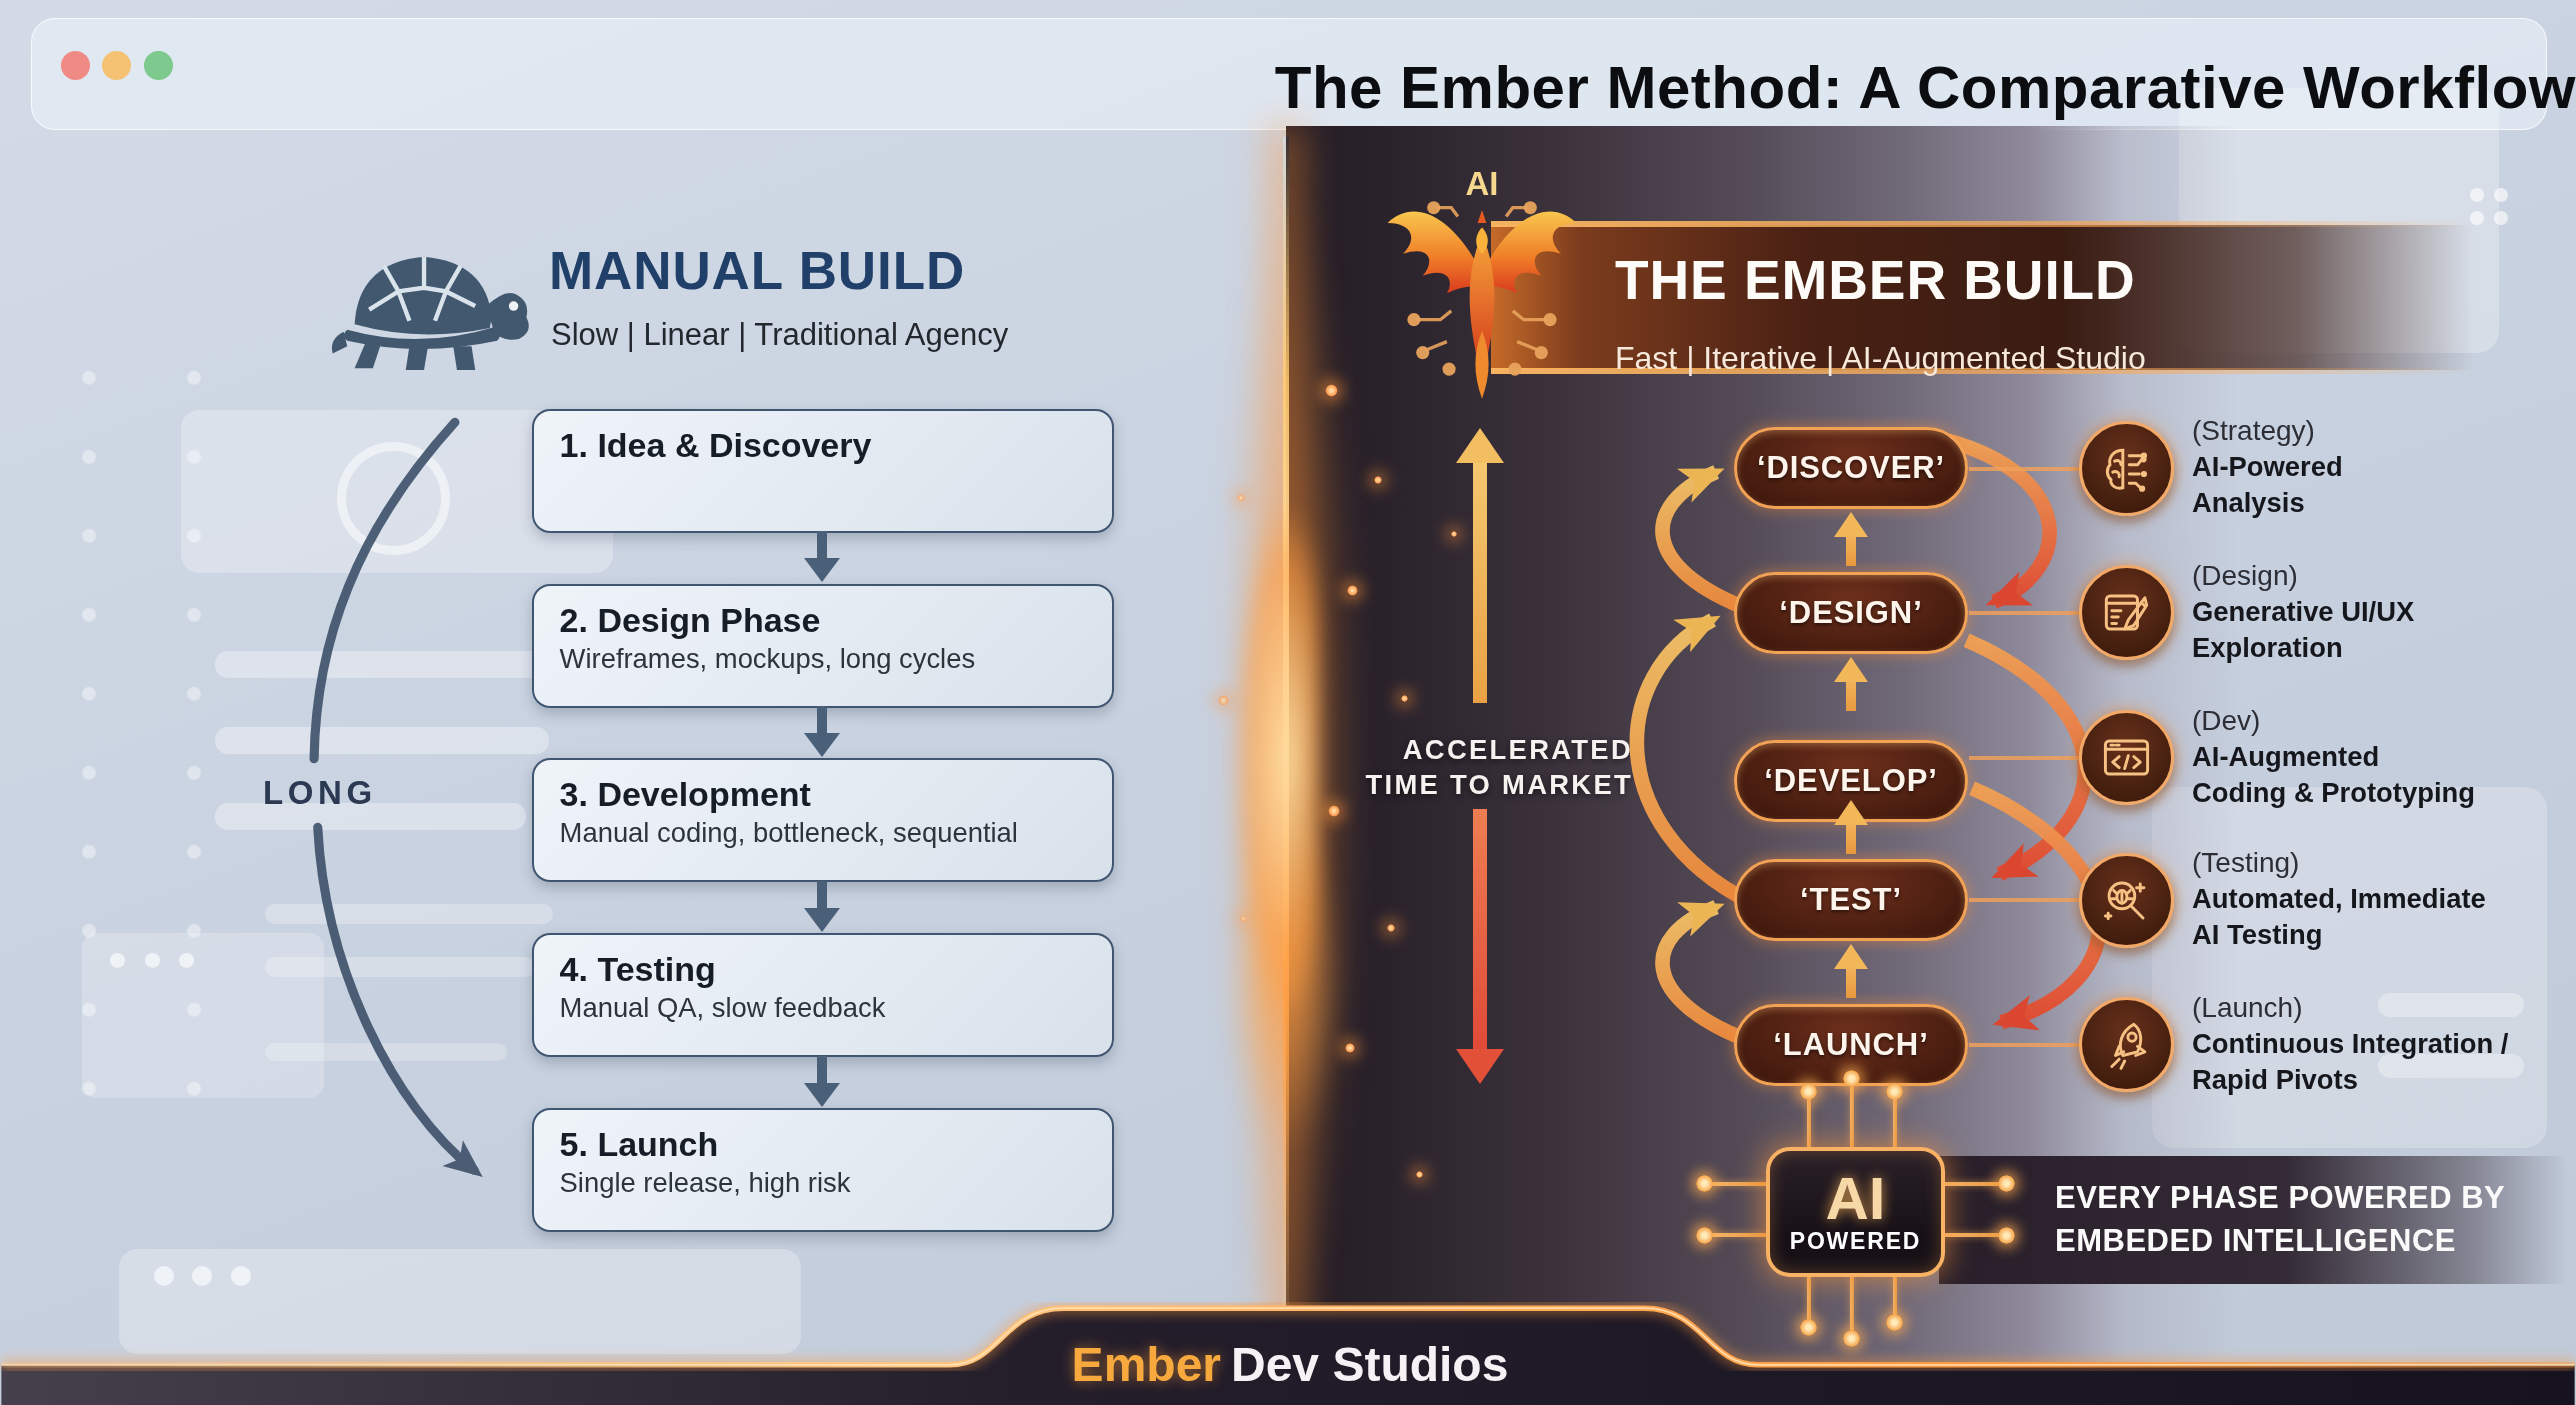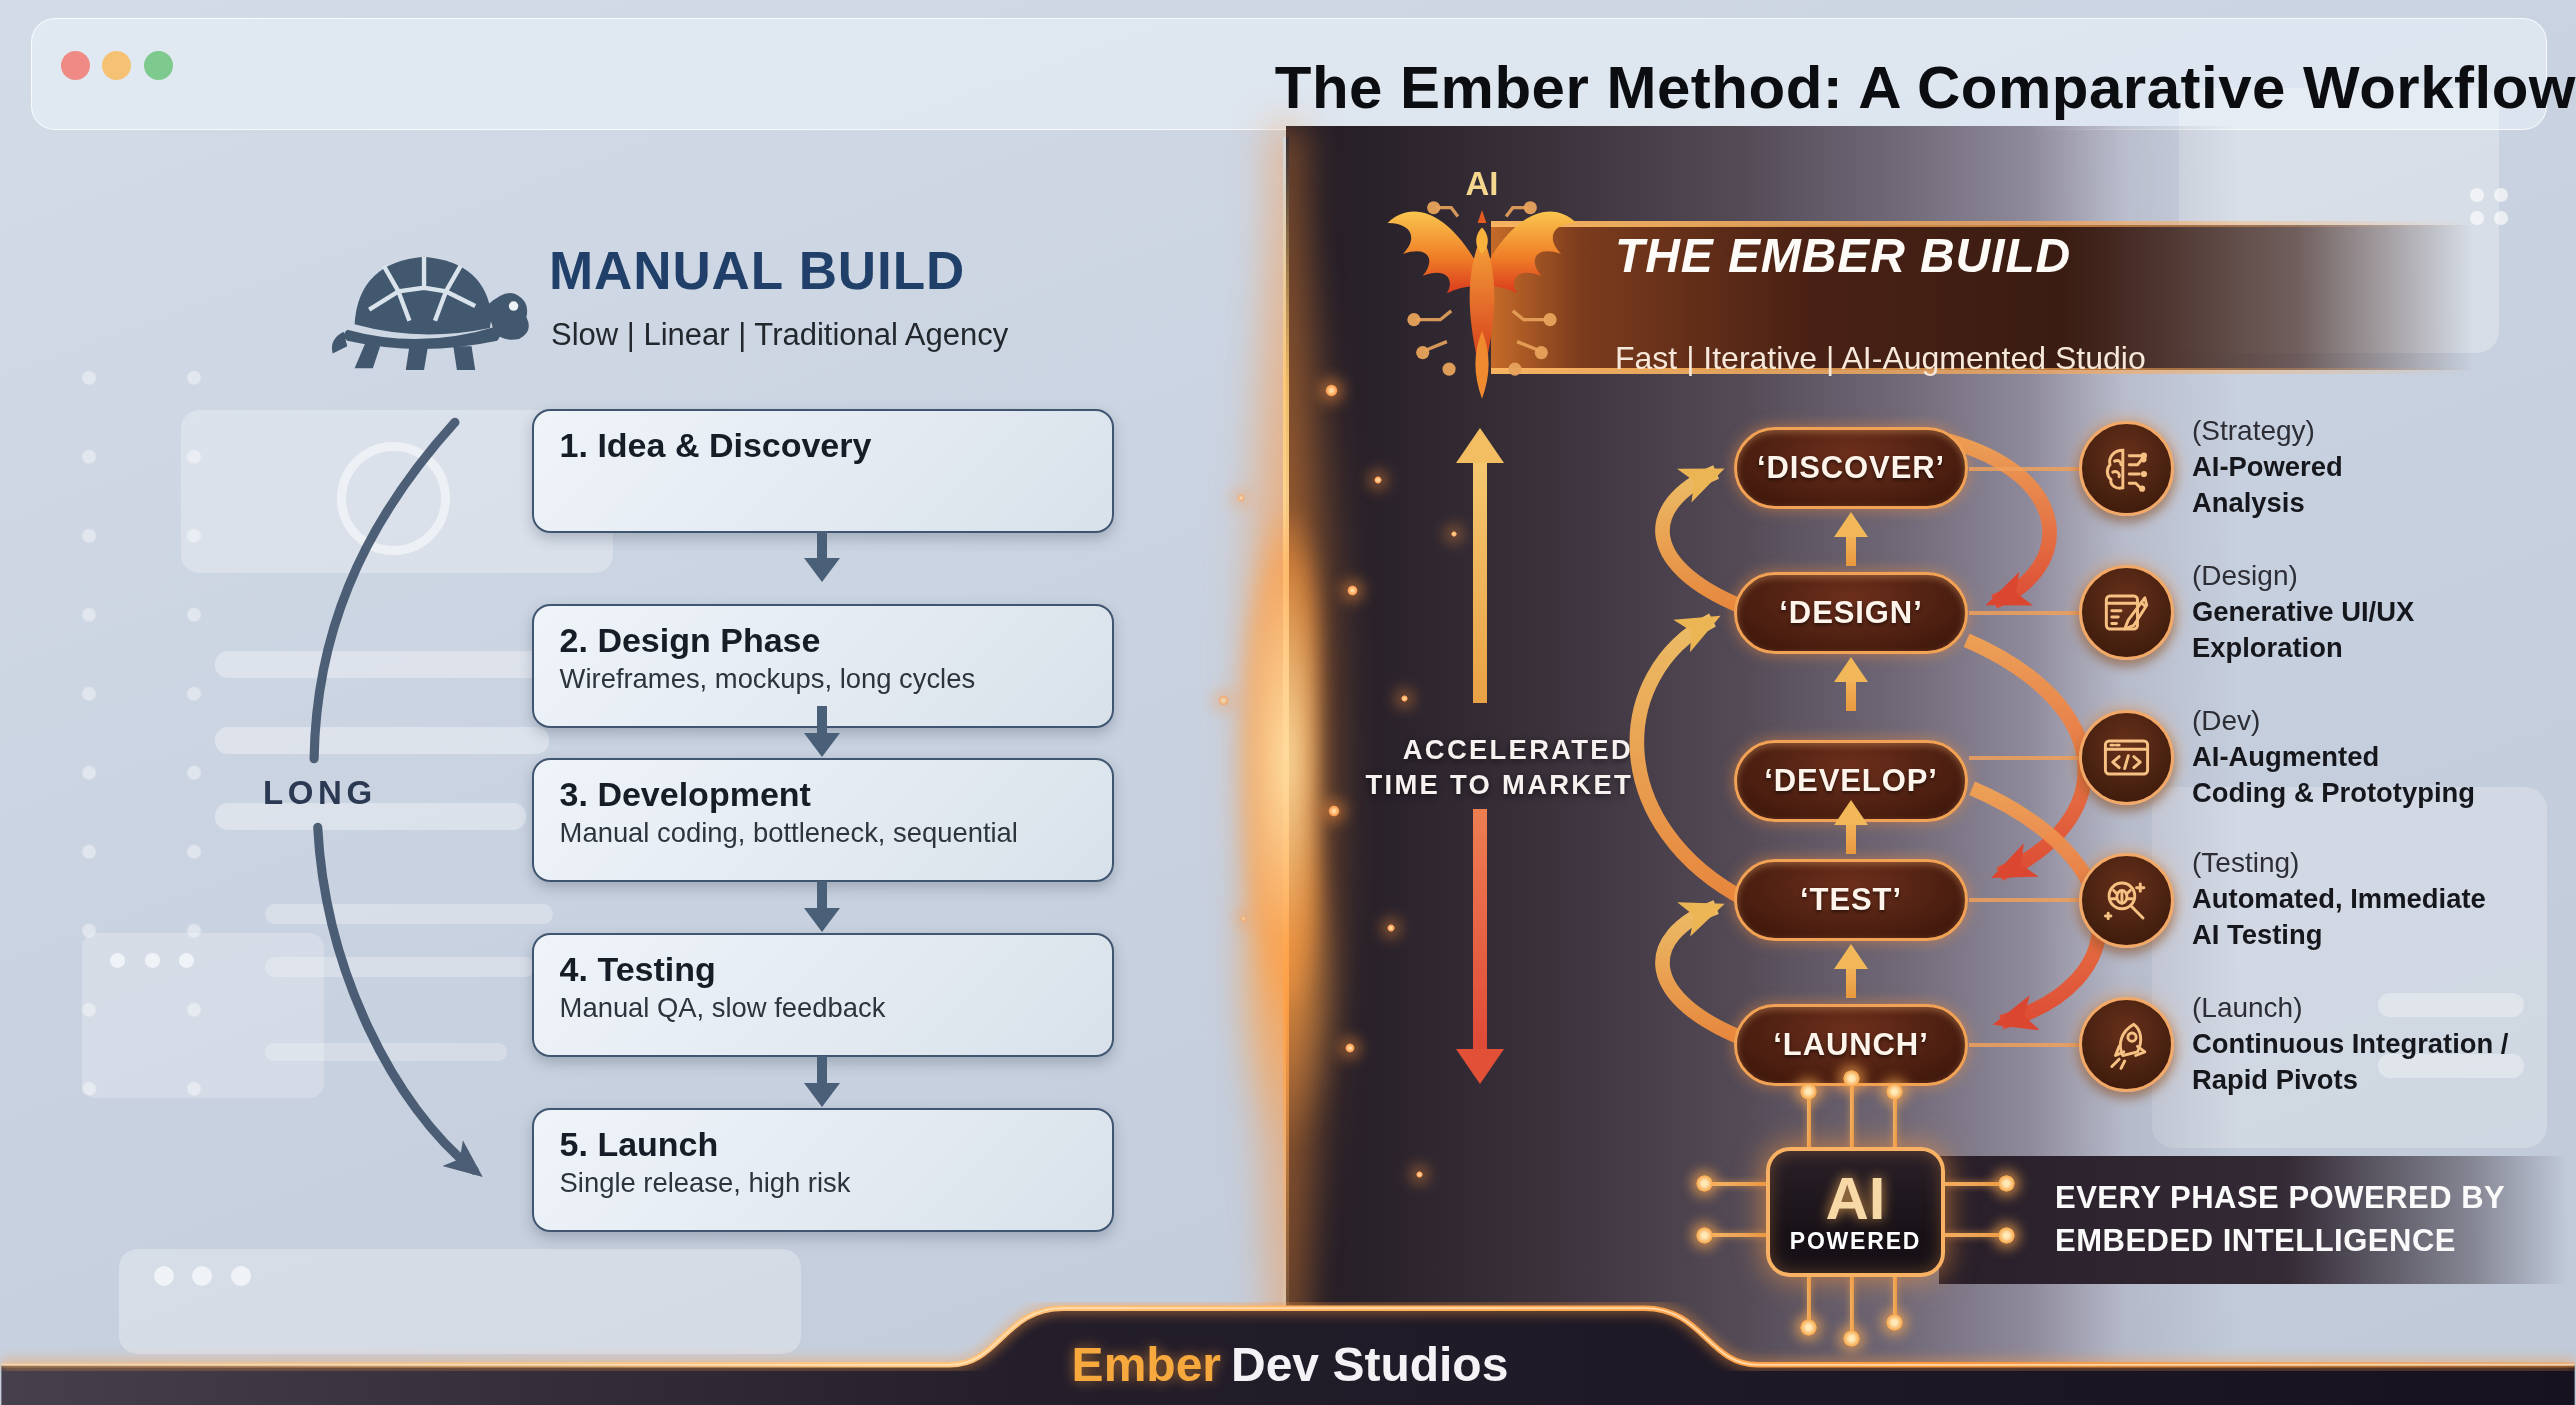--- a/index.html
+++ b/index.html
@@ -49,21 +49,21 @@
   .flame-blob3{left:1226px;top:805px;width:119px;height:348px;filter:blur(11px);
     background:radial-gradient(ellipse,rgba(255,170,80,.7),rgba(255,150,60,0) 70%);}
   .ember{border-radius:50%;background:radial-gradient(circle,#ffd9a0 15%,#ff9c4f 55%,rgba(255,140,60,0) 75%);
     box-shadow:0 0 14.6px 4.6px rgba(255,150,60,.6);}
   
   .ember-banner{left:1491px;top:225px;width:983px;height:145px;
     background:linear-gradient(90deg,rgba(205,110,40,.95) 0%,#7c3c1d 9%,#4a2114 32%,#3a1c12 58%,rgba(72,46,40,.72) 82%,rgba(120,92,82,0) 100%);}
   .ember-banner::before,.ember-banner::after{content:"";position:absolute;left:0;width:100%;height:5.5px;
     background:linear-gradient(90deg,rgba(255,186,100,.95),rgba(255,170,85,.65) 60%,rgba(255,170,85,0));}
   .ember-banner::before{top:-3.7px;} .ember-banner::after{bottom:-3.7px;}
-  .ember-head{left:1615px;top:228px;font-size:48px;font-weight:800;color:#fdfbf8;letter-spacing:0.9px;font-style:italic;}
+  .ember-head{left:1615px;top:248px;font-size:55px;font-weight:800;color:#fdfbf8;letter-spacing:0.9px;}
   .ember-sub{left:1615px;top:320px;font-size:32px;font-weight:500;color:#f6e8da;margin-top:20px;}
   
   .axis-label{left:1331px;top:732px;width:302px;text-align:right;font-size:27.4px;font-weight:800;
     color:#f5f2ef;letter-spacing:2.3px;line-height:35px;text-shadow:0 1.8px 7.3px rgba(0,0,0,.6);}
   .bigarrow{width:70px;left:1445px;}
   .bigarrow .head-up{width:0;height:0;margin:0 auto;border-left:24px solid transparent;border-right:24px solid transparent;border-bottom:35px solid #f3be62;}
   .bigarrow .head-down{width:0;height:0;margin:0 auto;border-left:24px solid transparent;border-right:24px solid transparent;border-top:35px solid #e25038;}
   .bigarrow .stem-up{width:13.7px;height:240px;margin:0 auto;background:linear-gradient(180deg,#f5c76f,#e9a144);}
   .bigarrow .stem-down{width:13.7px;height:240px;margin:0 auto;background:linear-gradient(180deg,#ee7e52,#e04a38);}
   
@@ -175,21 +175,21 @@
 <div class="abs manual-head">MANUAL BUILD</div>
 <div class="abs manual-sub">Slow | Linear | Traditional Agency</div>
 
 <div class="abs mstep" style="top:409px;">
   <div class="t">1. Idea &amp; Discovery</div>
 </div>
 <div class="abs flowarrow" style="top:531px;">
     <div class="stem"></div>
     <div class="head"></div>
   </div>
-<div class="abs mstep" style="top:604px;">
+<div class="abs mstep" style="top:584px;">
   <div class="t">2. Design Phase</div>
   <div class="d">Wireframes, mockups, long cycles</div>
 </div>
 <div class="abs flowarrow" style="top:706px;">
     <div class="stem"></div>
     <div class="head"></div>
   </div>
 <div class="abs mstep" style="top:758px;">
   <div class="t">3. Development</div>
   <div class="d">Manual coding, bottleneck, sequential</div>

